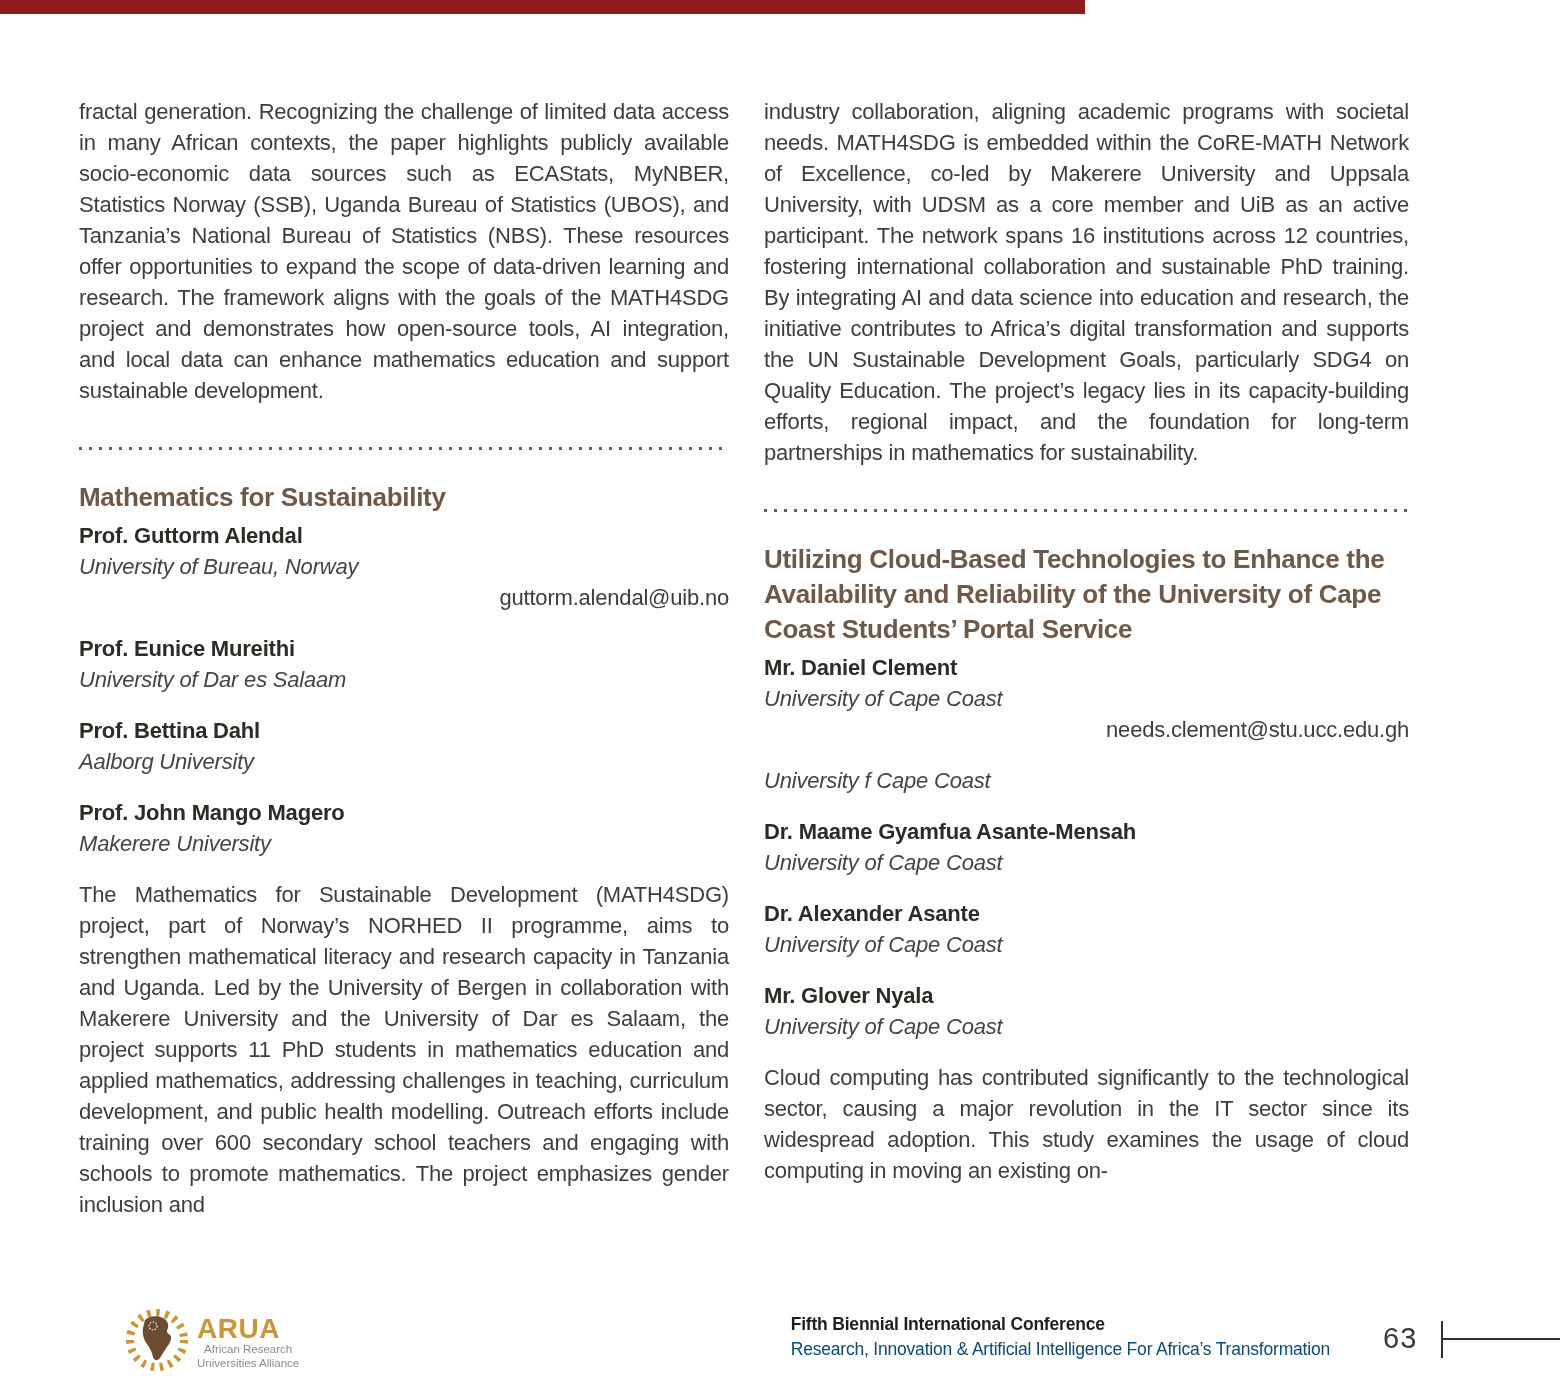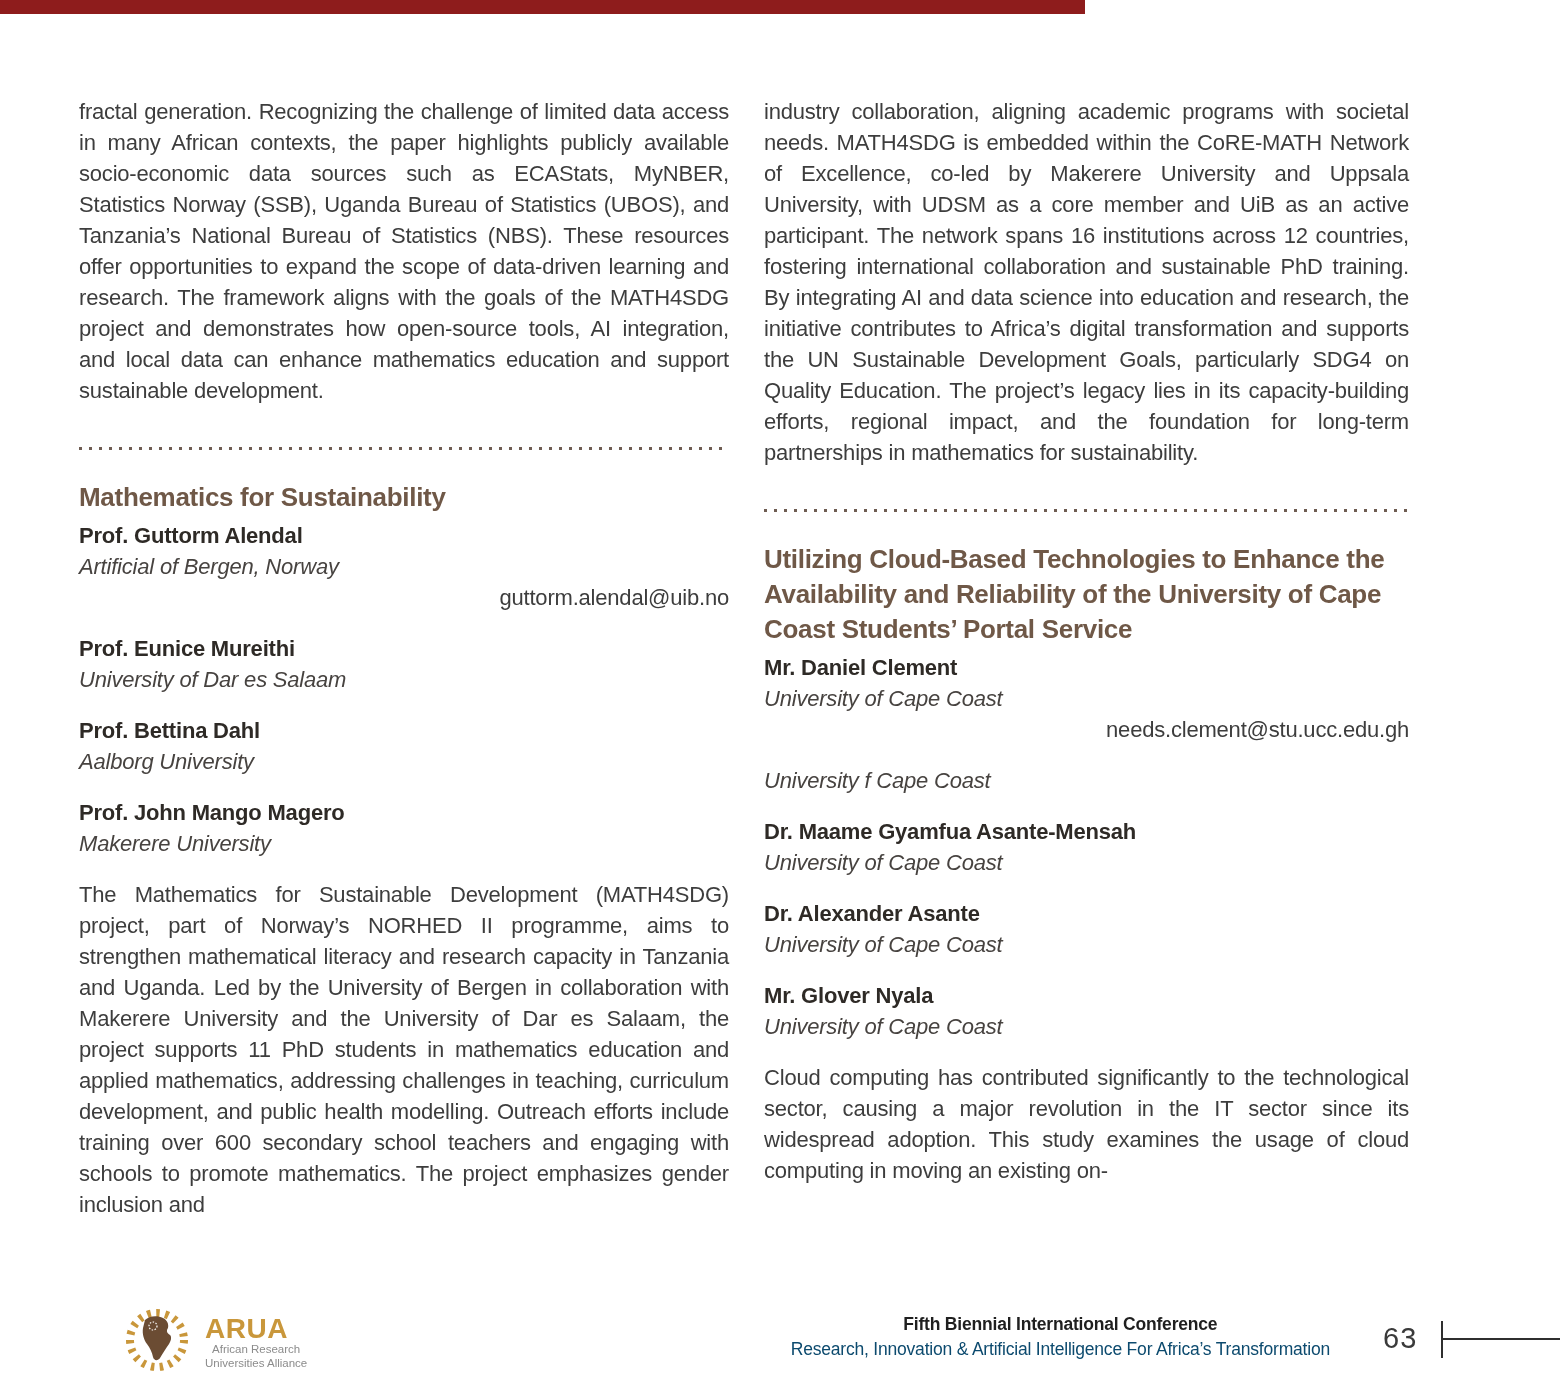--- a/index.html
+++ b/index.html
@@ -56,30 +56,30 @@
   .author-email{
     font-size:22px;line-height:31px;color:#3d3d3d;letter-spacing:-0.2px;text-align:right;
   }
   .abstract{margin-top:18px;}
   
   .footer-logo{
     position:absolute;left:123px;top:1306px;
     display:flex;align-items:flex-start;
   }
   .logo-emblem{width:68px;height:68px;}
-  .logo-textblock{margin-left:14px;margin-top:10px;}
+  .logo-textblock{margin-left:6px;margin-top:10px;}
   .logo-brand{
     font-size:28px;font-weight:bold;color:#c9973b;letter-spacing:0.5px;line-height:26px;
   }
   .logo-sub{
     font-size:11.5px;color:#8c8c8c;line-height:14px;text-align:center;
   }
   .footer-right{
     position:absolute;right:230px;top:1312px;
-    text-align:center;white-space:nowrap;
+    text-align:left;white-space:nowrap;
   }
   .conf-title{
     font-size:17.5px;font-weight:bold;color:#1f1f1f;line-height:25px;letter-spacing:-0.2px;
   }
   .conf-sub{
     font-size:17.5px;color:#0c4a6e;line-height:25px;letter-spacing:-0.2px;
   }
   .page-num{
     position:absolute;left:1383px;top:1322px;
     font-size:29px;color:#3a3a3a;letter-spacing:1px;
@@ -101,21 +101,21 @@
   <div class="col col-left">
     <p class="body-text">fractal generation. Recognizing the challenge of limited data access in many African contexts, the paper highlights publicly available socio-economic data sources such as ECAStats, MyNBER, Statistics Norway (SSB), Uganda Bureau of Statistics (UBOS), and Tanzania’s National Bureau of Statistics (NBS). These resources offer opportunities to expand the scope of data-driven learning and research. The framework aligns with the goals of the MATH4SDG project and demonstrates how open-source tools, AI integration, and local data can enhance mathematics education and support sustainable development.</p>
 
     <div class="dotted-sep"></div>
 
     <h2 class="section-title">Mathematics for Sustainability</h2>
 
     <div class="authors">
       <div class="author">
         <div class="author-name">Prof. Guttorm Alendal</div>
-        <div class="author-affil">Artificial of Bergen, Norway</div>
+        <div class="author-affil">University of Bureau, Norway</div>
         <div class="author-email">guttorm.alendal@uib.no</div>
       </div>
       <div class="author">
         <div class="author-name">Prof. Eunice Mureithi</div>
         <div class="author-affil">University of Dar es Salaam</div>
       </div>
       <div class="author">
         <div class="author-name">Prof. Bettina Dahl</div>
         <div class="author-affil">Aalborg University</div>
       </div>

